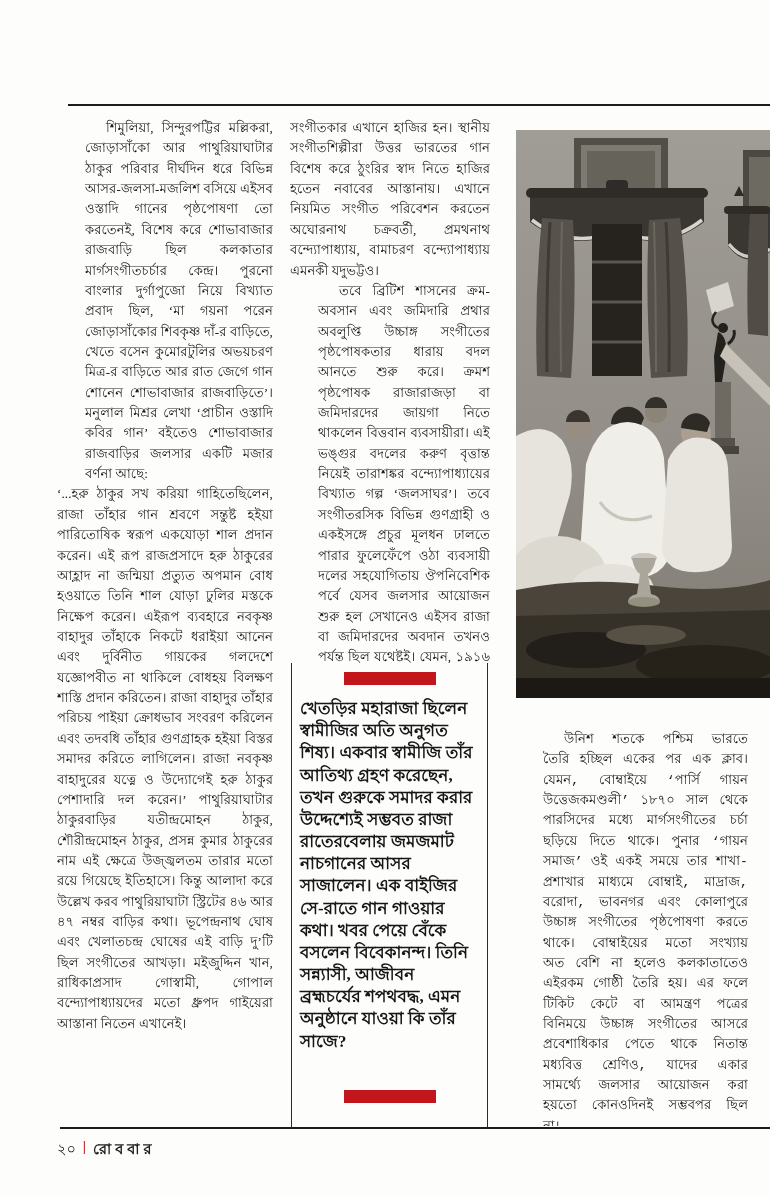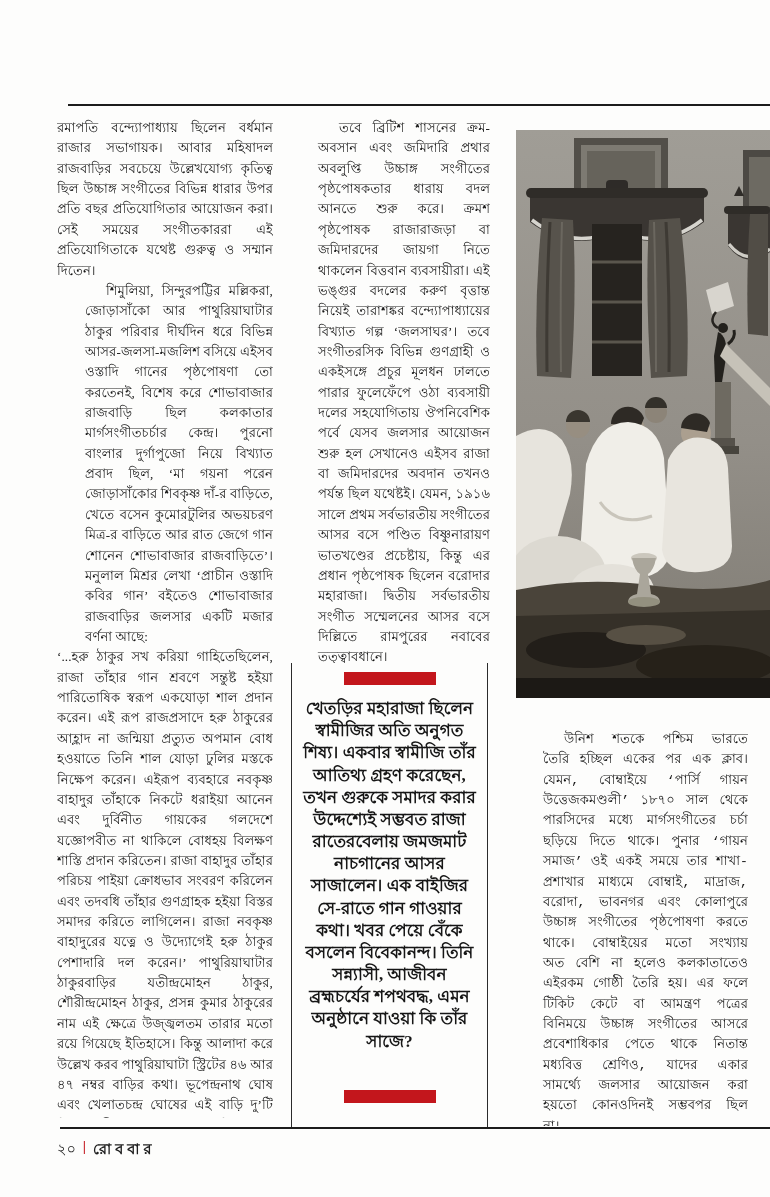--- a/index.html
+++ b/index.html
@@ -34,46 +34,46 @@
     position:absolute;left:291px;top:663px;width:197px;height:464px;
     border-left:1.5px solid #2b2b2b;border-right:1.5px solid #2b2b2b;
     box-sizing:border-box;
   }
   .redbar{width:92px;height:13px;margin:0 auto;}
   .redbar.top{margin-top:9px;}
   .redbar.bottom{position:absolute;bottom:24px;left:50%;transform:translateX(-50%);}
   .pq-text{
     margin:13px 8px 0 8px;
     font-size:16.8px;font-weight:bold;
-    line-height:1.32;text-align:center;
+    line-height:1.32;
     letter-spacing:0.1px;
   }
   .footer{
     position:absolute;left:57px;top:1138px;
     font-size:14.5px;color:#1e1e1e;
     display:flex;align-items:flex-start;
   }
   .footer .sep{margin:0 7px;font-weight:bold;}
   .footer .mag{letter-spacing:4px;font-weight:bold;}
 </style>
 </head>
 <body>
 
 <div>
 
   <div class="rule top-rule"></div>
 
   <div class="col col1">
-    <p>রমাপতি বন্দ্যোপাধ্যায় ছিলেন বর্ধমান রাজার সভাগায়ক। আবার মহিষাদল রাজবাড়ির সবচেয়ে উল্লেখযোগ্য কৃতিত্ব ছিল উচ্চাঙ্গ সংগীতের বিভিন্ন ধারার উপর প্রতি বছর প্রতিযোগিতার আয়োজন করা। সেই সময়ের সংগীতকাররা এই প্রতিযোগিতাকে যথেষ্ট গুরুত্ব ও সম্মান দিতেন।</p>
     <p class="indent">শিমুলিয়া, সিন্দুরপট্টির মল্লিকরা, জোড়াসাঁকো আর পাথুরিয়াঘাটার ঠাকুর পরিবার দীর্ঘদিন ধরে বিভিন্ন আসর-জলসা-মজলিশ বসিয়ে এইসব ওস্তাদি গানের পৃষ্ঠপোষণা তো করতেনই, বিশেষ করে শোভাবাজার রাজবাড়ি ছিল কলকাতার মার্গসংগীতচর্চার কেন্দ্র। পুরনো বাংলার দুর্গাপুজো নিয়ে বিখ্যাত প্রবাদ ছিল, ‘মা গয়না পরেন জোড়াসাঁকোর শিবকৃষ্ণ দাঁ-র বাড়িতে, খেতে বসেন কুমোরটুলির অভয়চরণ মিত্র-র বাড়িতে আর রাত জেগে গান শোনেন শোভাবাজার রাজবাড়িতে’। মনুলাল মিশ্রর লেখা ‘প্রাচীন ওস্তাদি কবির গান’ বইতেও শোভাবাজার রাজবাড়ির জলসার একটি মজার বর্ণনা আছে:</p>
     <p>‘...হরু ঠাকুর সখ করিয়া গাহিতেছিলেন, রাজা তাঁহার গান শ্রবণে সন্তুষ্ট হইয়া পারিতোষিক স্বরূপ একযোড়া শাল প্রদান করেন। এই রূপ রাজপ্রসাদে হরু ঠাকুরের আহ্লাদ না জন্মিয়া প্রত্যুত অপমান বোধ হওয়াতে তিনি শাল যোড়া ঢুলির মস্তকে নিক্ষেপ করেন। এইরূপ ব্যবহারে নবকৃষ্ণ বাহাদুর তাঁহাকে নিকটে ধরাইয়া আনেন এবং দুর্বিনীত গায়কের গলদেশে যজ্ঞোপবীত না থাকিলে বোধহয় বিলক্ষণ শাস্তি প্রদান করিতেন। রাজা বাহাদুর তাঁহার পরিচয় পাইয়া ক্রোধভাব সংবরণ করিলেন এবং তদবধি তাঁহার গুণগ্রাহক হইয়া বিস্তর সমাদর করিতে লাগিলেন। রাজা নবকৃষ্ণ বাহাদুরের যত্নে ও উদ্যোগেই হরু ঠাকুর পেশাদারি দল করেন।’ পাথুরিয়াঘাটার ঠাকুরবাড়ির যতীন্দ্রমোহন ঠাকুর, শৌরীন্দ্রমোহন ঠাকুর, প্রসন্ন কুমার ঠাকুরের নাম এই ক্ষেত্রে উজ্জ্বলতম তারার মতো রয়ে গিয়েছে ইতিহাসে। কিন্তু আলাদা করে উল্লেখ করব পাথুরিয়াঘাটা স্ট্রিটের ৪৬ আর ৪৭ নম্বর বাড়ির কথা। ভূপেন্দ্রনাথ ঘোষ এবং খেলাতচন্দ্র ঘোষের এই বাড়ি দু’টি ছিল সংগীতের আখড়া। মইজুদ্দিন খান, রাধিকাপ্রসাদ গোস্বামী, গোপাল বন্দ্যোপাধ্যায়দের মতো ধ্রুপদ গাইয়েরা আস্তানা নিতেন এখানেই।</p>
 
   </div>
 
   <div class="col col2">
+    <p>সংগীতকার এখানে হাজির হন। স্থানীয় সংগীতশিল্পীরা উত্তর ভারতের গান বিশেষ করে ঠুংরির স্বাদ নিতে হাজির হতেন নবাবের আস্তানায়। এখানে নিয়মিত সংগীত পরিবেশন করতেন অঘোরনাথ চক্রবর্তী, প্রমথনাথ বন্দ্যোপাধ্যায়, বামাচরণ বন্দ্যোপাধ্যায় এমনকী যদুভট্টও।</p>
     <p class="indent">তবে ব্রিটিশ শাসনের ক্রম-অবসান এবং জমিদারি প্রথার অবলুপ্তি উচ্চাঙ্গ সংগীতের পৃষ্ঠপোষকতার ধারায় বদল আনতে শুরু করে। ক্রমশ পৃষ্ঠপোষক রাজারাজড়া বা জমিদারদের জায়গা নিতে থাকলেন বিত্তবান ব্যবসায়ীরা। এই ভঙ্গুর বদলের করুণ বৃত্তান্ত নিয়েই তারাশঙ্কর বন্দ্যোপাধ্যায়ের বিখ্যাত গল্প ‘জলসাঘর’। তবে সংগীতরসিক বিভিন্ন গুণগ্রাহী ও একইসঙ্গে প্রচুর মূলধন ঢালতে পারার ফুলেফেঁপে ওঠা ব্যবসায়ী দলের সহযোগিতায় ঔপনিবেশিক পর্বে যেসব জলসার আয়োজন শুরু হল সেখানেও এইসব রাজা বা জমিদারদের অবদান তখনও পর্যন্ত ছিল যথেষ্টই। যেমন, ১৯১৬ সালে প্রথম সর্বভারতীয় সংগীতের আসর বসে পণ্ডিত বিষ্ণুনারায়ণ ভাতখণ্ডের প্রচেষ্টায়, কিন্তু এর প্রধান পৃষ্ঠপোষক ছিলেন বরোদার মহারাজা। দ্বিতীয় সর্বভারতীয় সংগীত সম্মেলনের আসর বসে দিল্লিতে রামপুরের নবাবের তত্ত্বাবধানে।</p>
   </div>
 
   <div class="photo">
     <svg viewBox="0 0 254 568" preserveAspectRatio="none">
       <defs>
         <linearGradient id="wallg" x1="0" y1="0" x2="0" y2="1">
           <stop offset="0" stop-color="#a09d96"></stop>
           <stop offset="0.55" stop-color="#938f88"></stop>
           <stop offset="1" stop-color="#7e7a72"></stop>

